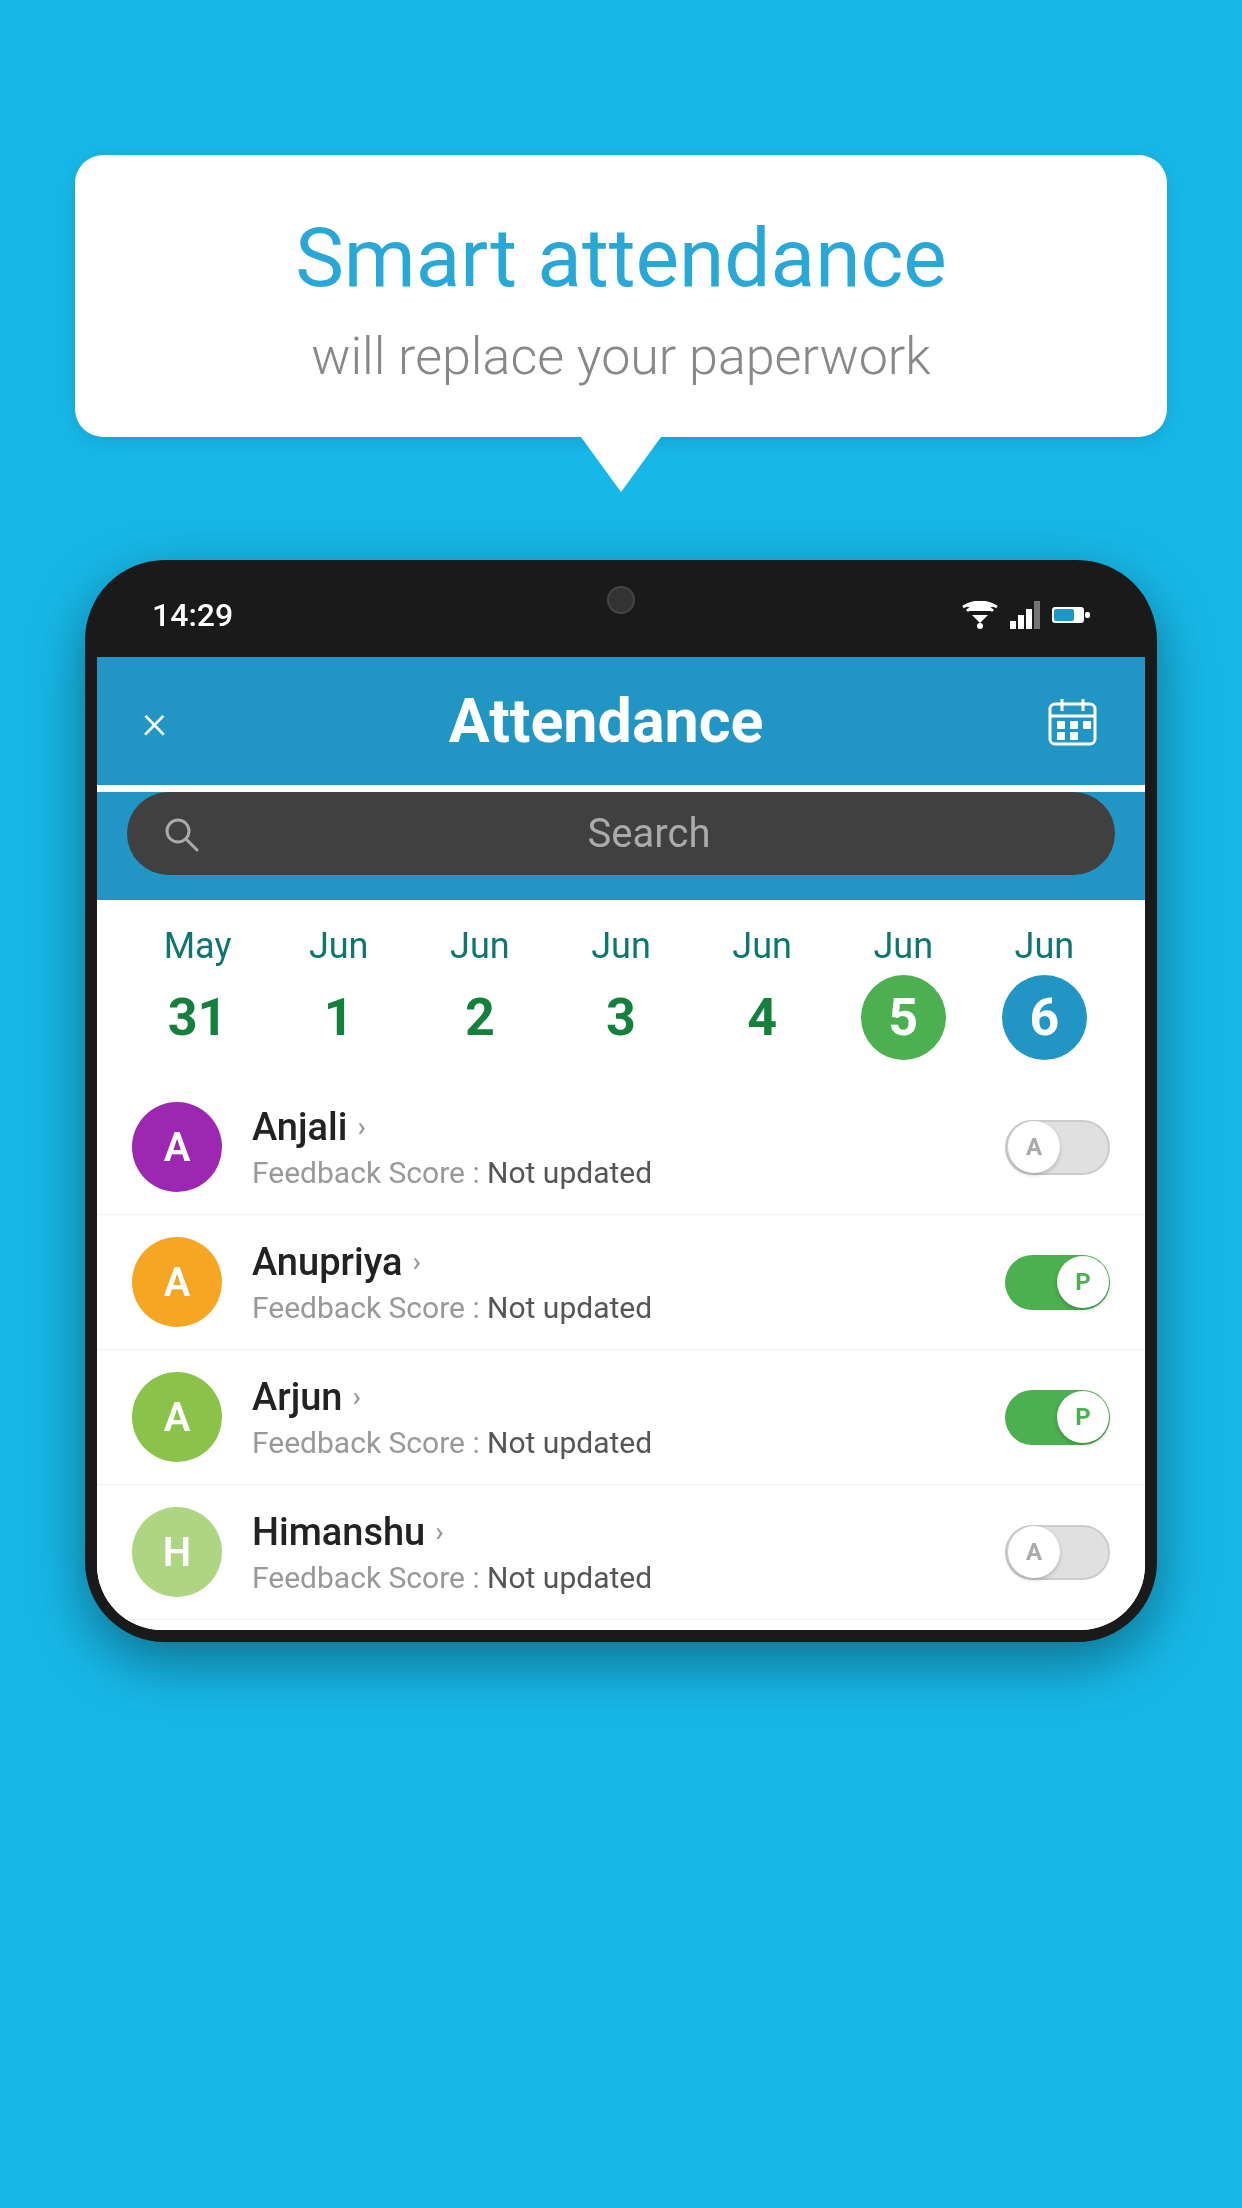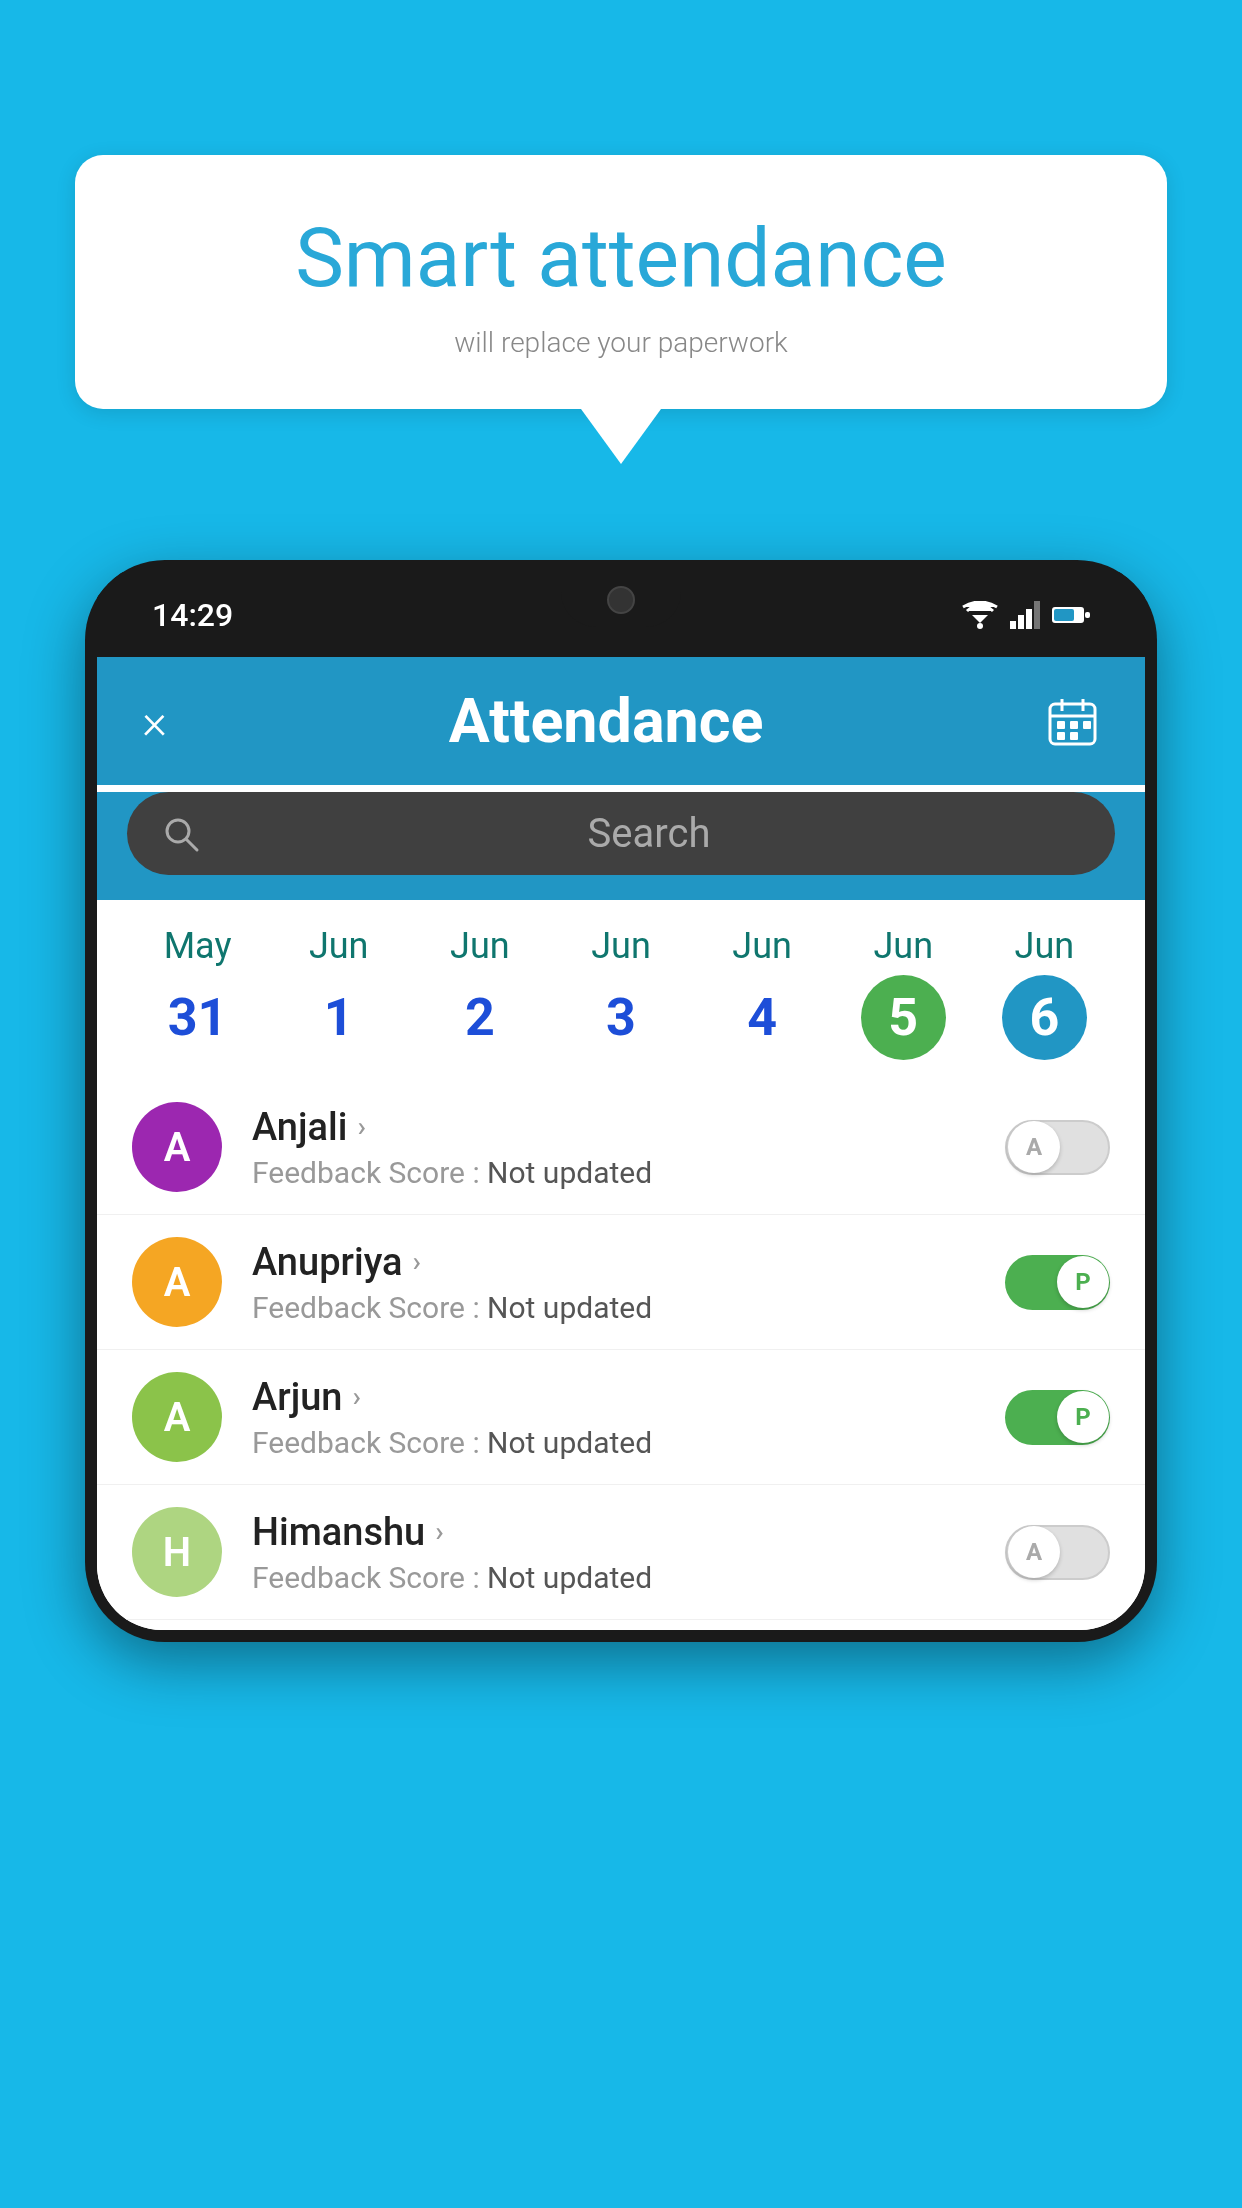--- a/index.html
+++ b/index.html
@@ -31,21 +31,21 @@
 
     .speech-bubble h1 {
       color: #29a8d8;
       font-size: 82px;
       font-weight: 400;
       margin-bottom: 20px;
     }
 
     .speech-bubble p {
       color: #888;
-      font-size: 28px;
+      font-size: 52px;
       font-weight: 300;
     }
 
     .speech-bubble-tail {
       width: 0;
       height: 0;
       border-left: 40px solid transparent;
       border-right: 40px solid transparent;
       border-top: 55px solid white;
       margin: 0 auto;
@@ -183,21 +183,21 @@
 
     .calendar-month {
       font-size: 36px;
       color: #0f766e;
       margin-bottom: 8px;
     }
 
     .calendar-date {
       font-size: 52px;
       font-weight: 700;
-      color: #1d4ed8;
+      color: #15803d;
       width: 85px;
       height: 85px;
       display: flex;
       align-items: center;
       justify-content: center;
       margin: 0 auto;
       border-radius: 50%;
     }
 
     .calendar-date.green {

